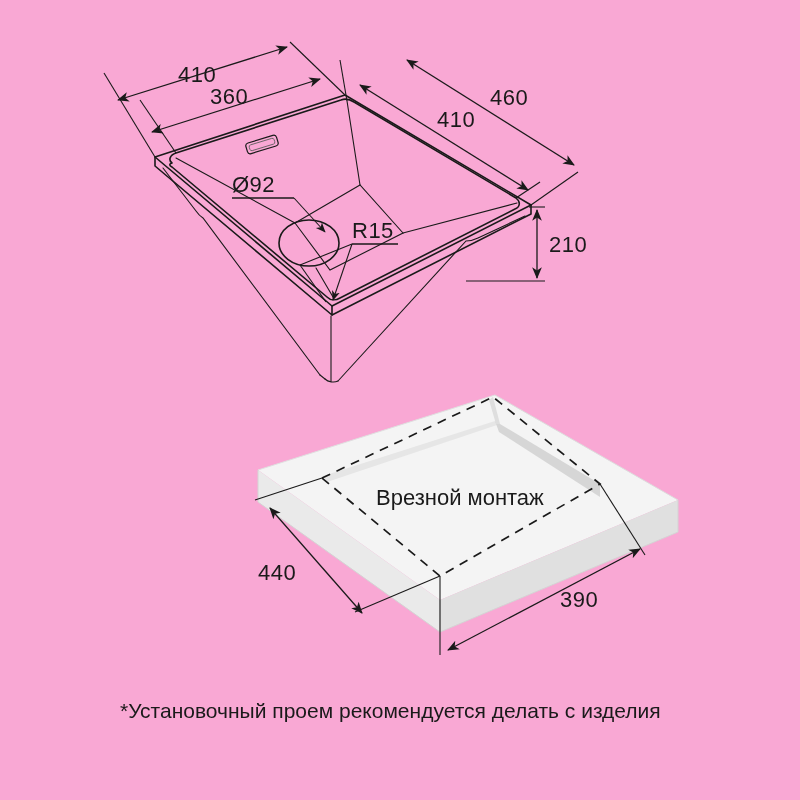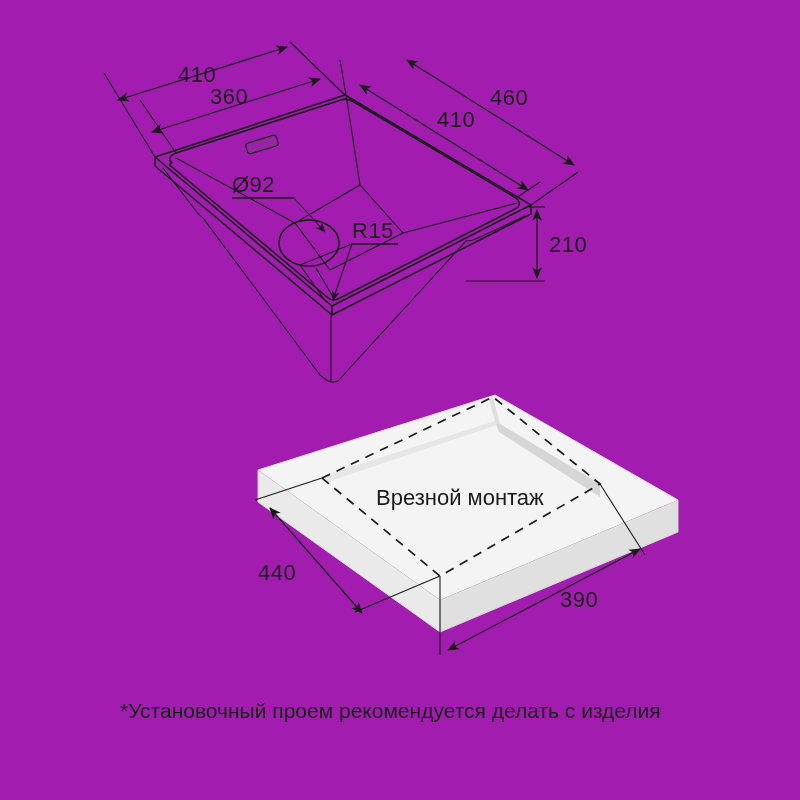--- a/index.html
+++ b/index.html
@@ -8,21 +8,21 @@
     background: #ffffff;
   }
   body {
     font-family: "Liberation Sans", sans-serif;
     -webkit-font-smoothing: antialiased;
   }
   #stage {
     position: relative;
     width: 800px;
     height: 800px;
-    background: #a21caf;
+    background: #f9a8d4;
     overflow: hidden;
   }
   #drawing {
     position: absolute;
     left: 0;
     top: 0;
     width: 800px;
     height: 800px;
   }
   .dim-text {

